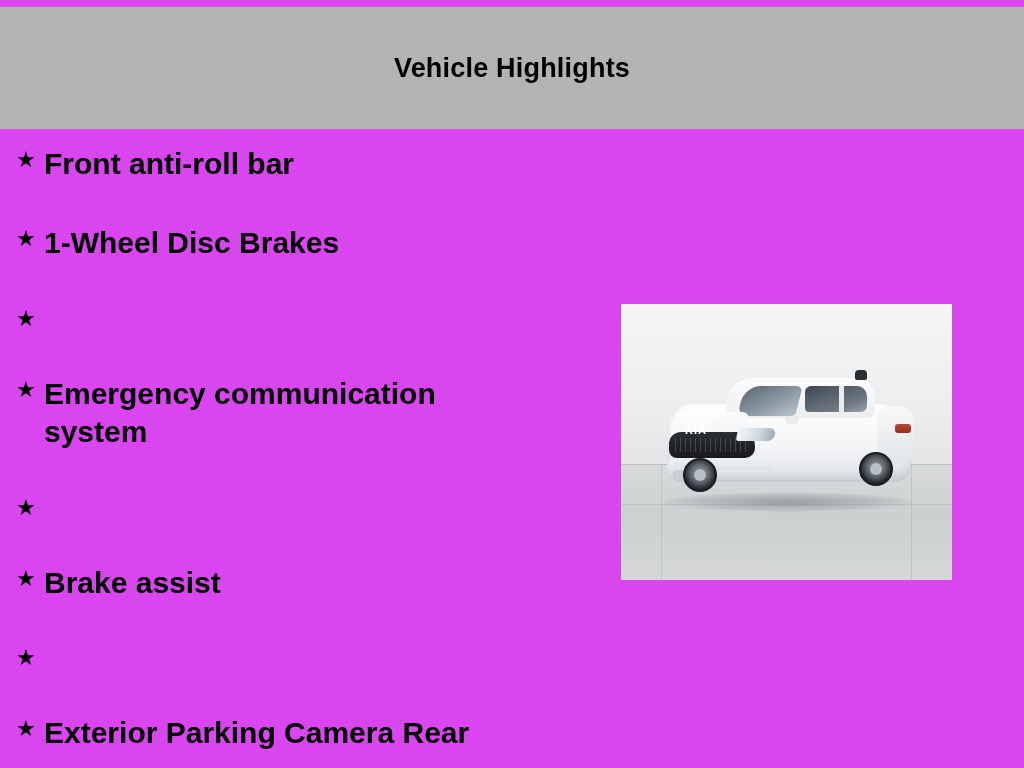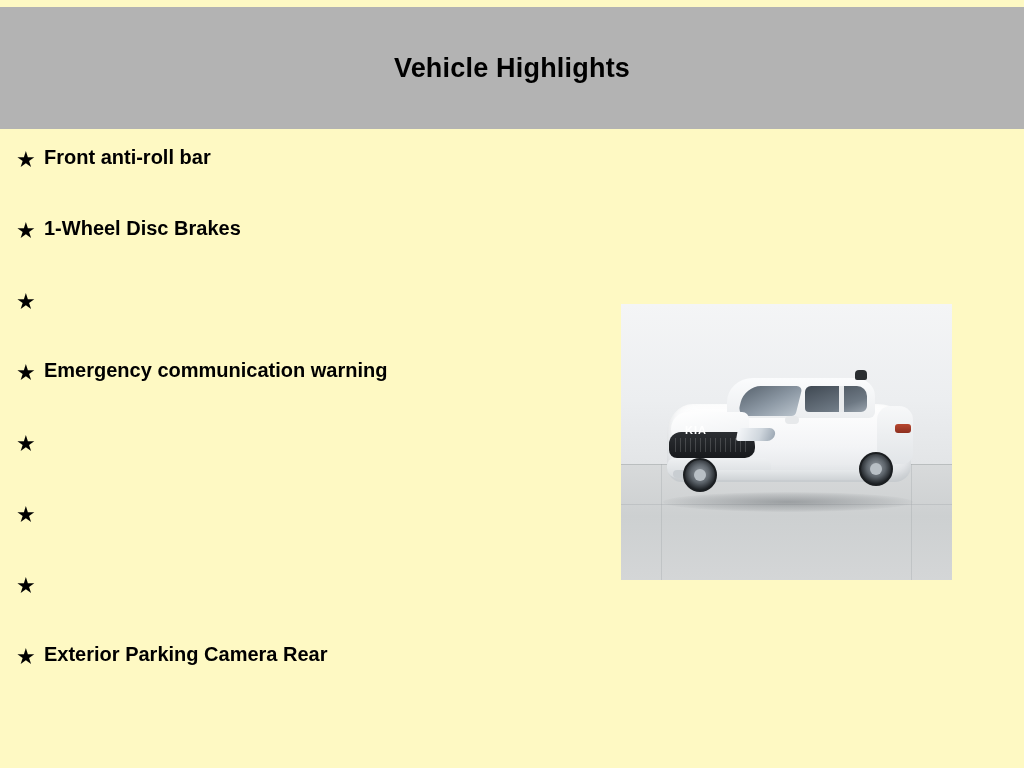--- a/index.html
+++ b/index.html
@@ -10,21 +10,21 @@
     width: 1024px;
     height: 768px;
     background: #ffffff;
     font-family: "Liberation Sans", sans-serif;
     overflow: hidden;
   }
   .page {
     position: relative;
     width: 1024px;
     height: 768px;
-    background: #fef9c3;
+    background: #d946ef;
     box-sizing: border-box;
   }
   .header-band {
     position: absolute;
     left: 0;
     top: 7px;
     width: 1024px;
     height: 122px;
     background: #b3b3b3;
     display: flex;
@@ -66,21 +66,21 @@
     width: 34px;
     font-size: 22px;
     line-height: 30px;
     color: #000000;
     text-align: left;
     padding-left: 6px;
     box-sizing: border-box;
   }
   .highlight-text {
     flex: 1 1 auto;
-    font-size: 20px;
+    font-size: 30px;
     font-weight: bold;
     line-height: 1.28;
     color: #000000;
     max-width: 470px;
   }
   .vehicle-image {
     position: absolute;
     left: 621px;
     top: 175px;
     width: 331px;
@@ -326,27 +326,28 @@
       </li>
       <li class="highlight-item">
         <span class="bullet-star">★</span>
         <span class="highlight-text">1-Wheel Disc Brakes</span>
       </li>
       <li class="highlight-item">
         <span class="bullet-star">★</span>
       </li>
       <li class="highlight-item">
         <span class="bullet-star">★</span>
-        <span class="highlight-text">Emergency communication warning</span>
-      </li>
-      <li class="highlight-item">
-        <span class="bullet-star">★</span>
-      </li>
-      <li class="highlight-item">
-        <span class="bullet-star">★</span>
+        <span class="highlight-text">Emergency communication system</span>
+      </li>
+      <li class="highlight-item">
+        <span class="bullet-star">★</span>
+      </li>
+      <li class="highlight-item">
+        <span class="bullet-star">★</span>
+        <span class="highlight-text">Brake assist</span>
       </li>
       <li class="highlight-item">
         <span class="bullet-star">★</span>
       </li>
       <li class="highlight-item">
         <span class="bullet-star">★</span>
         <span class="highlight-text">Exterior Parking Camera Rear</span>
       </li>
     </ul>
 

